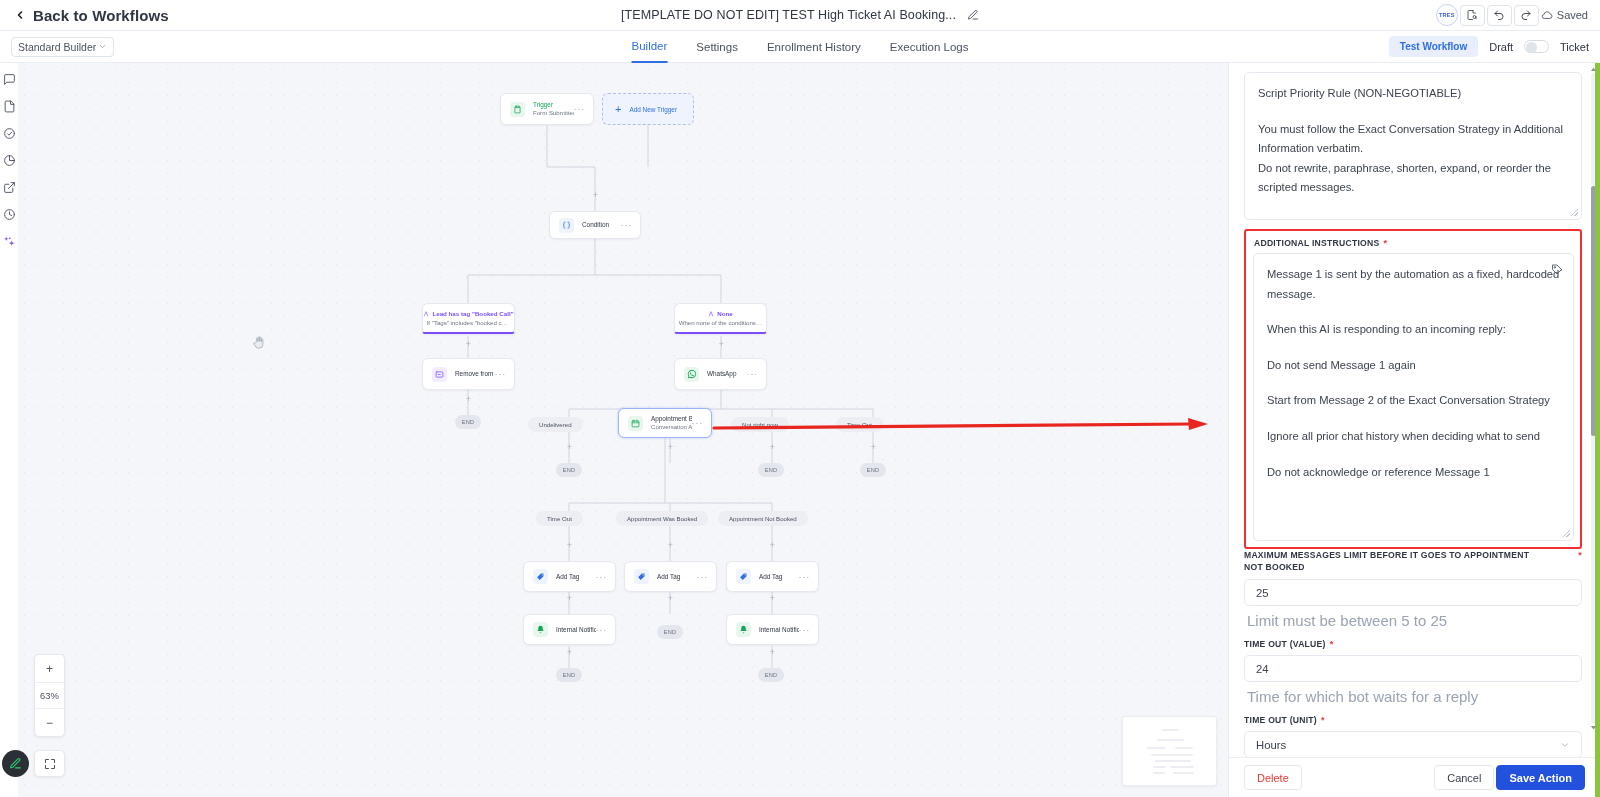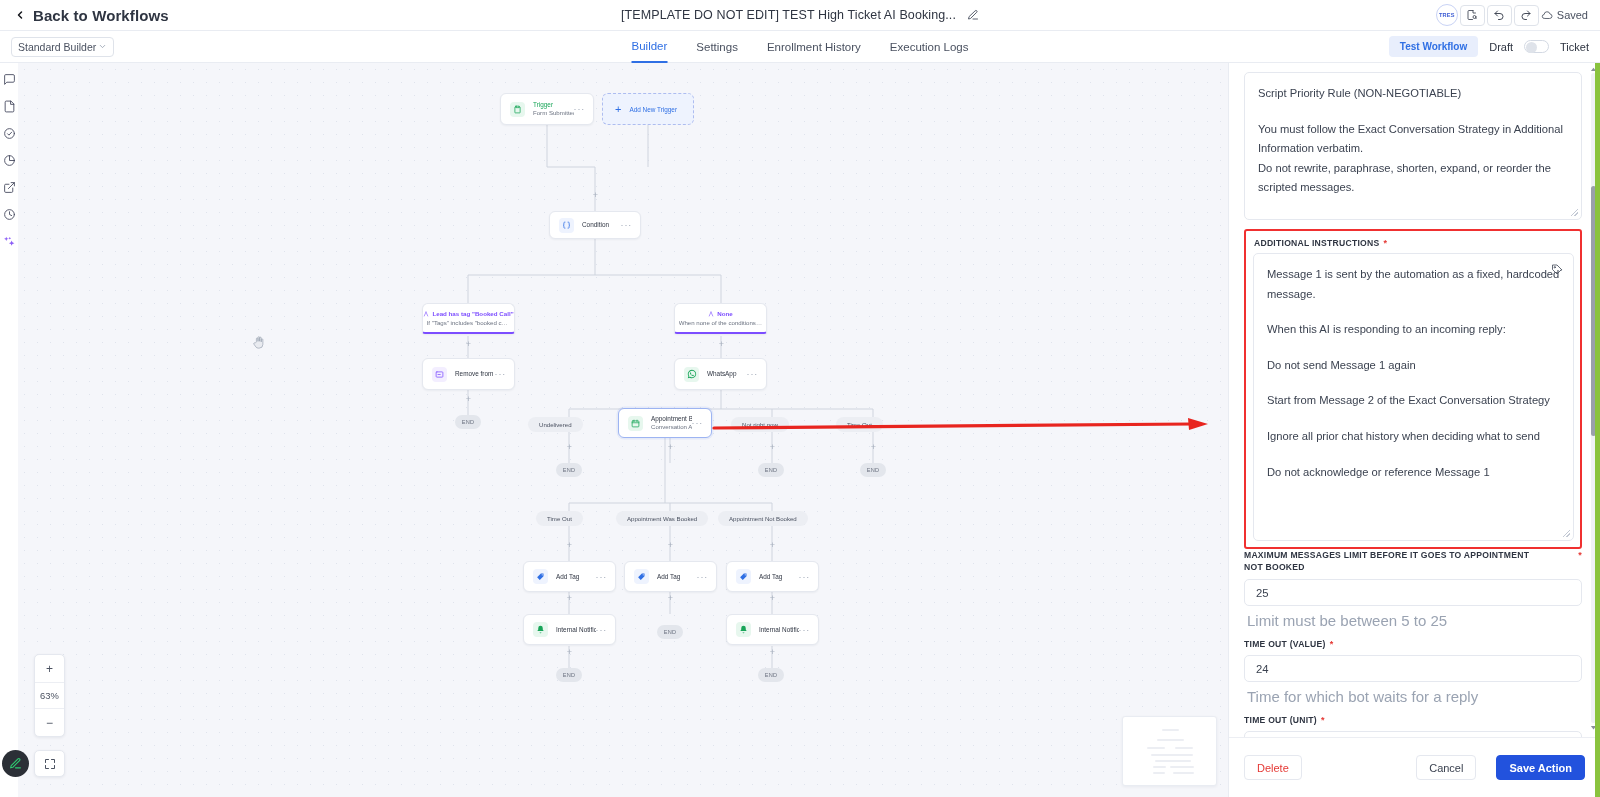--- a/index.html
+++ b/index.html
@@ -266,22 +266,22 @@
     position: absolute; right: 4px; top: 10px; width: 5px; height: 650px;
     background: #f0f2f6; border-radius: 3px;
   }
   .panel-scrollbar .thumb {
     position: absolute; left: 0; top: 113px; width: 5px; height: 250px;
     background: #9aa0ab; border-radius: 3px;
   }
   .sb-arrow { position: absolute; right: 2px; width: 9px; height: 9px; color: #8a909c; }
 
   .rpanel-footer {
-    flex: 0 0 auto; height: 60px; border-top: 1px solid #eceef3;
-    display: flex; align-items: center; padding: 0 15px; gap: 20px;
+    flex: 0 0 auto; height: 40px; border-top: 1px solid #eceef3;
+    display: flex; align-items: center; padding: 0 15px; gap: 2px;
   }
   .btn {
     height: 25px; border-radius: 4px; font-size: 11px; cursor: pointer;
     display: flex; align-items: center; justify-content: center; padding: 0 12px;
     font-family: "Liberation Sans", sans-serif;
   }
   .btn-delete { border: 1px solid #e5e8ef; background: #fff; color: #e53935; }
   .btn-cancel { border: 1px solid #e5e8ef; background: #fff; color: #3b4250; margin-left: auto; }
   .btn-save { border: 1px solid #2252dd; background: #2252dd; color: #fff; font-weight: 600; }
   .green-edge { position: absolute; right: 0; top: 63px; width: 5px; height: 734px; background: #8ac33e; }

